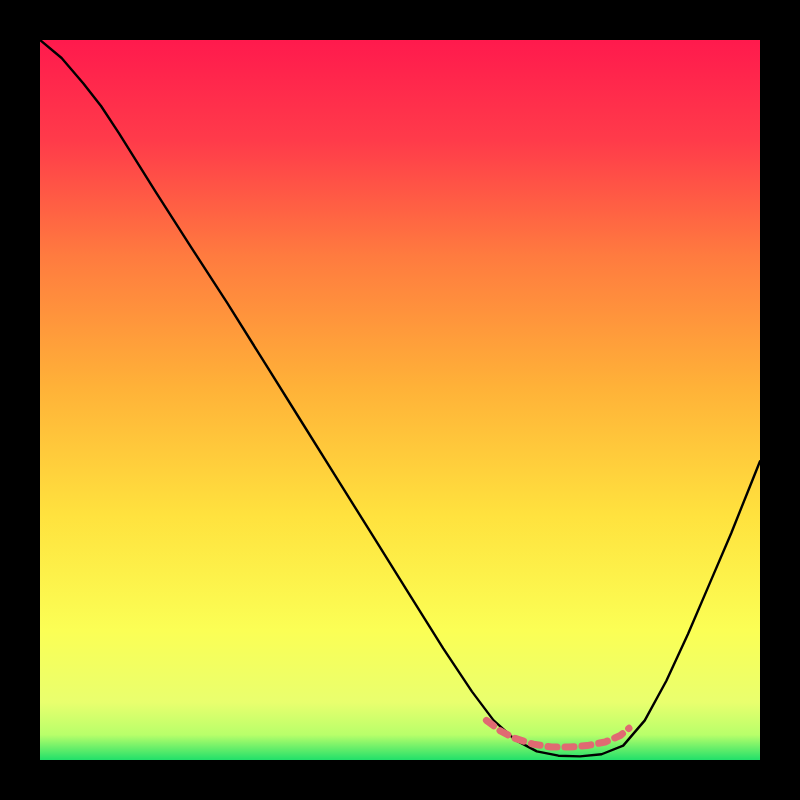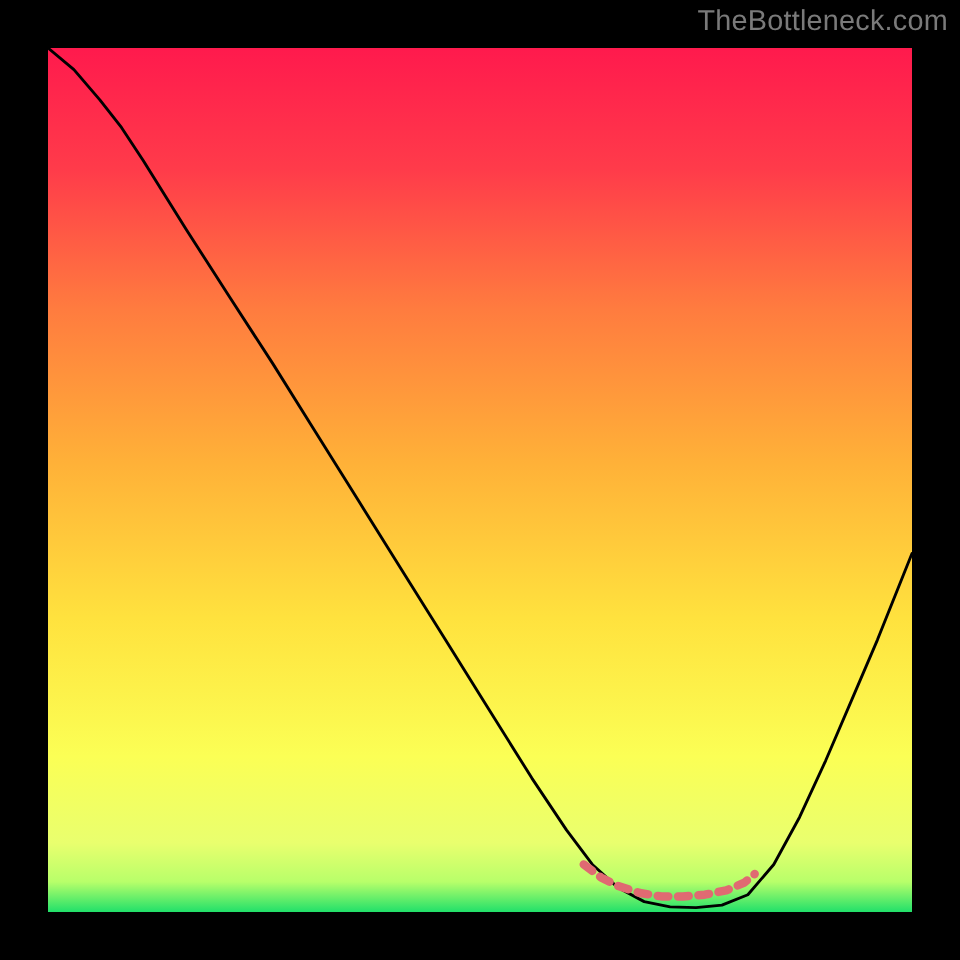--- a/index.html
+++ b/index.html
@@ -37,21 +37,20 @@
   .plot svg {
     display: block;
     width: 720px;
     height: 720px;
   }
 </style>
 </head>
 <body>
 
 <div class="frame">
-  <div class="watermark">TheBottleneck.com</div>
 
   <div class="plot">
     <svg id="plot-svg" viewBox="0 0 720 720" preserveAspectRatio="none">
       <defs>
         <linearGradient id="bg-grad" x1="0" y1="0" x2="0" y2="1">
             <stop offset="0.00%" stop-color="#ff1a4d"></stop>
             <stop offset="14.00%" stop-color="#ff3b4a"></stop>
             <stop offset="30.00%" stop-color="#ff7b3f"></stop>
             <stop offset="48.00%" stop-color="#ffb138"></stop>
             <stop offset="66.00%" stop-color="#ffe23e"></stop>

